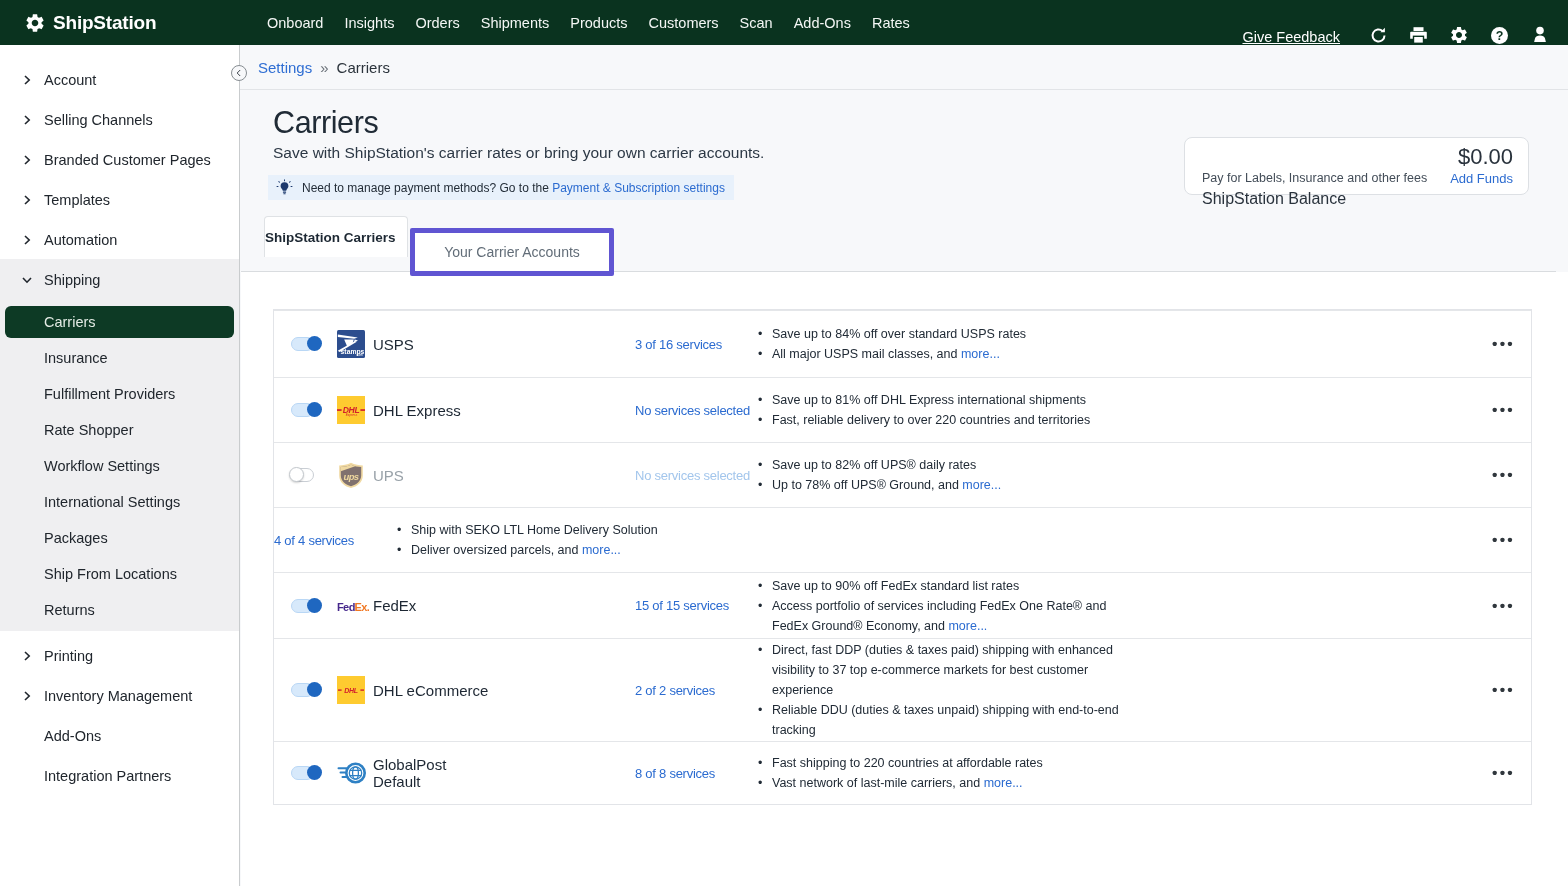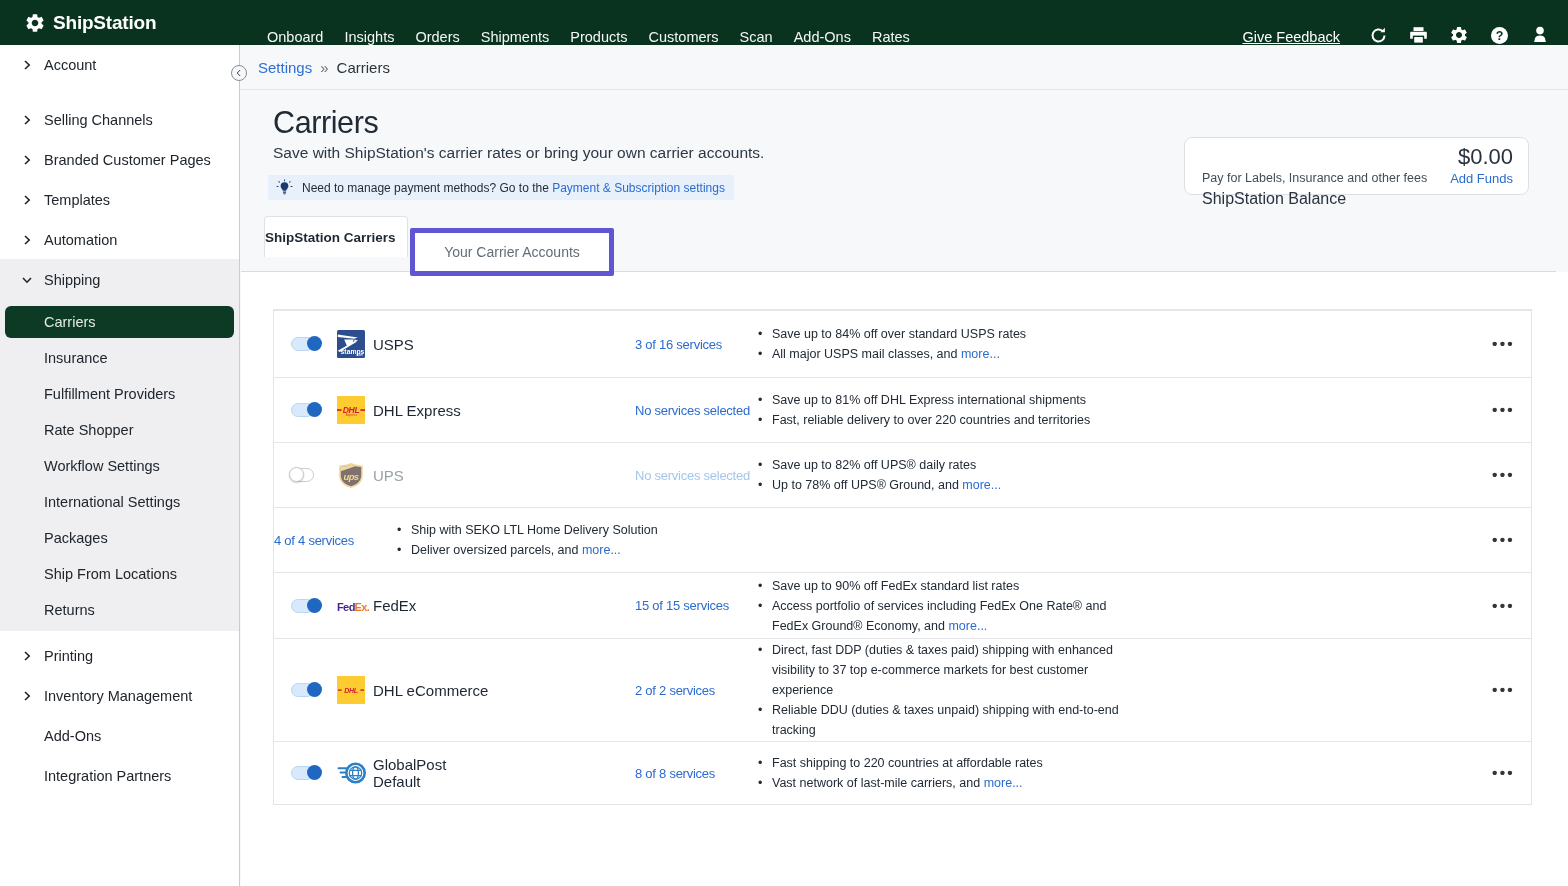--- a/index.html
+++ b/index.html
@@ -2,21 +2,21 @@
 <html><head>
 <meta charset="utf-8">
 <title>Carriers</title>
 <style>
 * { margin:0; padding:0; box-sizing:border-box; }
 html,body { width:1568px; height:886px; font-family:"Liberation Sans", sans-serif; background:#f7f8fa; overflow:hidden; }
 a { text-decoration:none; }
 
 .topbar { position:absolute; left:0; top:0; width:1568px; height:45px; background:#0a331f; z-index:30; }
 .logo { position:absolute; left:24px; top:0; height:45px; display:flex; align-items:center; gap:7px; color:#fff; font-size:19px; font-weight:bold; letter-spacing:-0.2px; }
-.nav { position:absolute; left:267px; top:0; height:45px; display:flex; align-items:flex-end; gap:21px; }
+.nav { position:absolute; left:267px; top:0; height:45px; display:flex; align-items:center; gap:21px; }
 .nav a { color:#f4f7f5; font-size:14.5px; }
 .topright { position:absolute; right:18px; top:0; height:45px; display:flex; align-items:flex-end; gap:21px; }
 .topright a.fb { color:#fff; font-size:14.5px; text-decoration:underline; margin-right:8px; }
 .topright svg { display:block; }
 
 .sidebar { position:absolute; left:0; top:45px; width:240px; height:841px; background:#fff; border-right:1px solid #c9ccce; z-index:20; }
 .snav { position:relative; width:100%; }
 .sitem { position:absolute; left:0; width:239px; height:40px; display:flex; align-items:center; font-size:14.5px; color:#20262d; }
 .sitem .chev { position:absolute; left:20px; width:14px; height:14px; }
 .sitem .lbl { position:absolute; left:44px; }
@@ -122,21 +122,21 @@
     <svg width="20" height="20" viewBox="0 0 20 20" fill="#fff">
         <circle cx="10" cy="5.6" r="3.8"></circle>
         <path d="M10 10.4c2.7 0 4.5 1.3 4.9 2.6l1 4H4.1l1-4c.4-1.3 2.2-2.6 4.9-2.6z"></path>
       </svg>
   </div>
 </div>
 
 <div class="sidebar">
   <div class="snav">
     <div class="sgroup"></div>
-    <div class="sitem" style="top:0">
+    <div class="sitem" style="top:15px">
         <svg class="chev" viewBox="0 0 14 14">
           <path d="M5 3l4.2 4L5 11" fill="none" stroke="#20262d" stroke-width="1.6"></path>
         </svg>
         <span class="lbl">Account</span>
       </div>
     <div class="sitem" style="top:55px">
         <svg class="chev" viewBox="0 0 14 14">
           <path d="M5 3l4.2 4L5 11" fill="none" stroke="#20262d" stroke-width="1.6"></path>
         </svg>
         <span class="lbl">Selling Channels</span>

